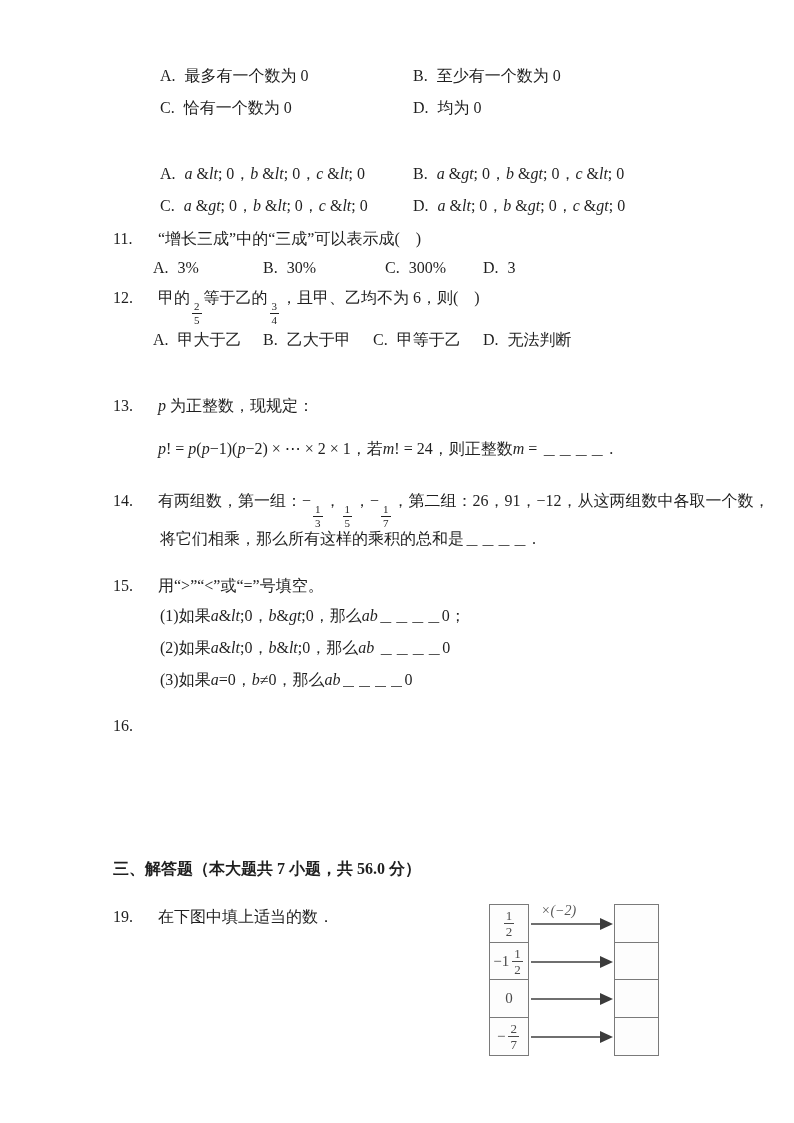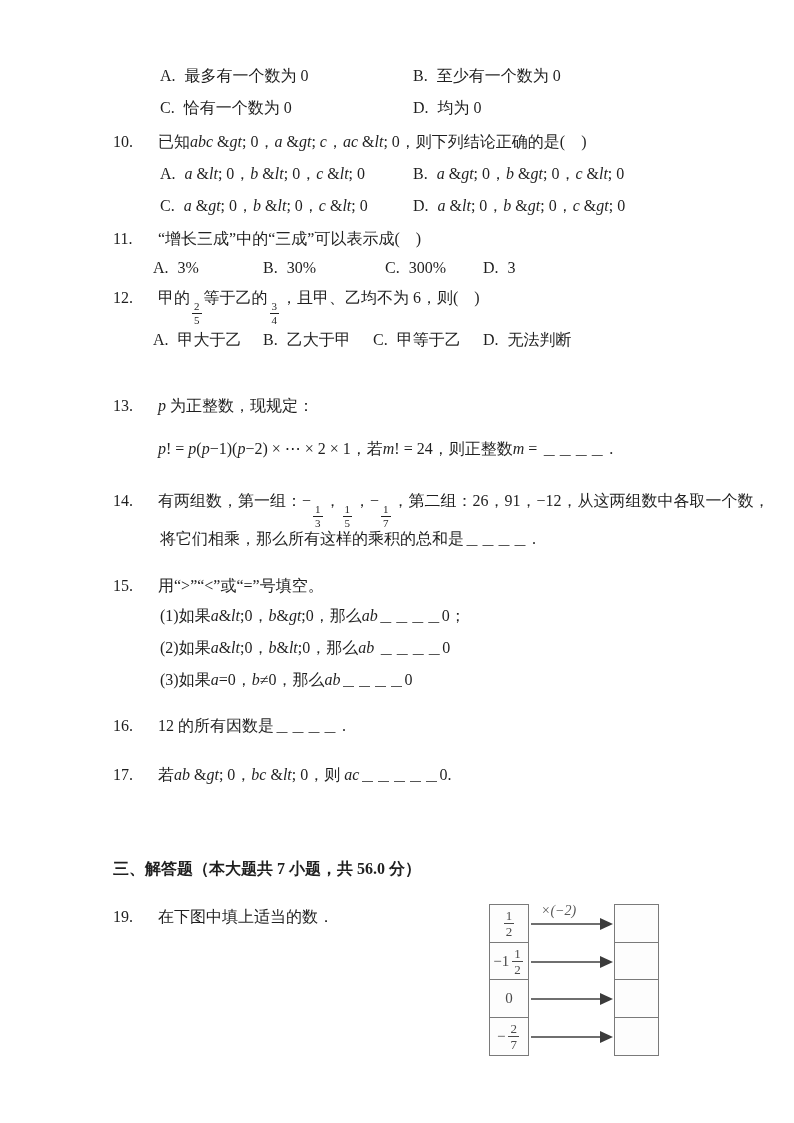--- a/index.html
+++ b/index.html
@@ -56,24 +56,20 @@
 
   <div class="row" style="top:65px">
     <span class="at opt" style="left:160px"><span class="lbl">A.</span><span>最多有一个数为 0</span></span>
     <span class="at opt" style="left:413px"><span class="lbl">B.</span><span>至少有一个数为 0</span></span>
   </div>
   <div class="row" style="top:97px">
     <span class="at opt" style="left:160px"><span class="lbl">C.</span><span>恰有一个数为 0</span></span>
     <span class="at opt" style="left:413px"><span class="lbl">D.</span><span>均为 0</span></span>
   </div>
 
-  <div class="row" style="top:131px">
-    <span class="qnum">10.</span>
-    <span class="stem">已知<i>abc</i> &amp;<i>gt</i>; 0，<i>a</i> &amp;<i>gt</i>; <i>c</i>，<i>ac</i> &amp;<i>lt</i>; 0，则下列结论正确的是(　)</span>
-  </div>
   <div class="row" style="top:163px">
     <span class="at opt" style="left:160px"><span class="lbl">A.</span><span><i>a</i> &amp;<i>lt</i>; 0，<i>b</i> &amp;<i>lt</i>; 0，<i>c</i> &amp;<i>lt</i>; 0</span></span>
     <span class="at opt" style="left:413px"><span class="lbl">B.</span><span><i>a</i> &amp;<i>gt</i>; 0，<i>b</i> &amp;<i>gt</i>; 0，<i>c</i> &amp;<i>lt</i>; 0</span></span>
   </div>
   <div class="row" style="top:195px">
     <span class="at opt" style="left:160px"><span class="lbl">C.</span><span><i>a</i> &amp;<i>gt</i>; 0，<i>b</i> &amp;<i>lt</i>; 0，<i>c</i> &amp;<i>lt</i>; 0</span></span>
     <span class="at opt" style="left:413px"><span class="lbl">D.</span><span><i>a</i> &amp;<i>lt</i>; 0，<i>b</i> &amp;<i>gt</i>; 0，<i>c</i> &amp;<i>gt</i>; 0</span></span>
   </div>
 
   <div class="row" style="top:228px">
@@ -143,27 +139,22 @@
   </div>
   <div class="row" style="top:637px">
     <span class="at" style="left:160px">(2)如果<i>a</i>&amp;<i>lt</i>;0，<i>b</i>&amp;<i>lt</i>;0，那么<i>ab</i> ＿＿＿＿0</span>
   </div>
   <div class="row" style="top:669px">
     <span class="at" style="left:160px">(3)如果<i>a</i>=0，<i>b</i>≠0，那么<i>ab</i>＿＿＿＿0</span>
   </div>
 
   <div class="row" style="top:715px">
     <span class="qnum">16.</span>
-    <span class="stem">12 的所有因数是＿＿＿＿ .</span>
-  </div>
-
-  <div class="row" style="top:764px">
-    <span class="qnum">17.</span>
-    <span class="stem">若<i>ab</i> &amp;<i>gt</i>; 0，<i>bc</i> &amp;<i>lt</i>; 0，则 <i>ac</i>＿＿＿＿＿0.</span>
-  </div>
+  </div>
+
 
 
   <div class="row" style="top:858px">
     <span class="at sec" style="left:113px">三、解答题（本大题共 7 小题，共 56.0 分）</span>
   </div>
 
   <div class="row" style="top:906px">
     <span class="qnum">19.</span>
     <span class="stem">在下图中填上适当的数．</span>
   </div>

